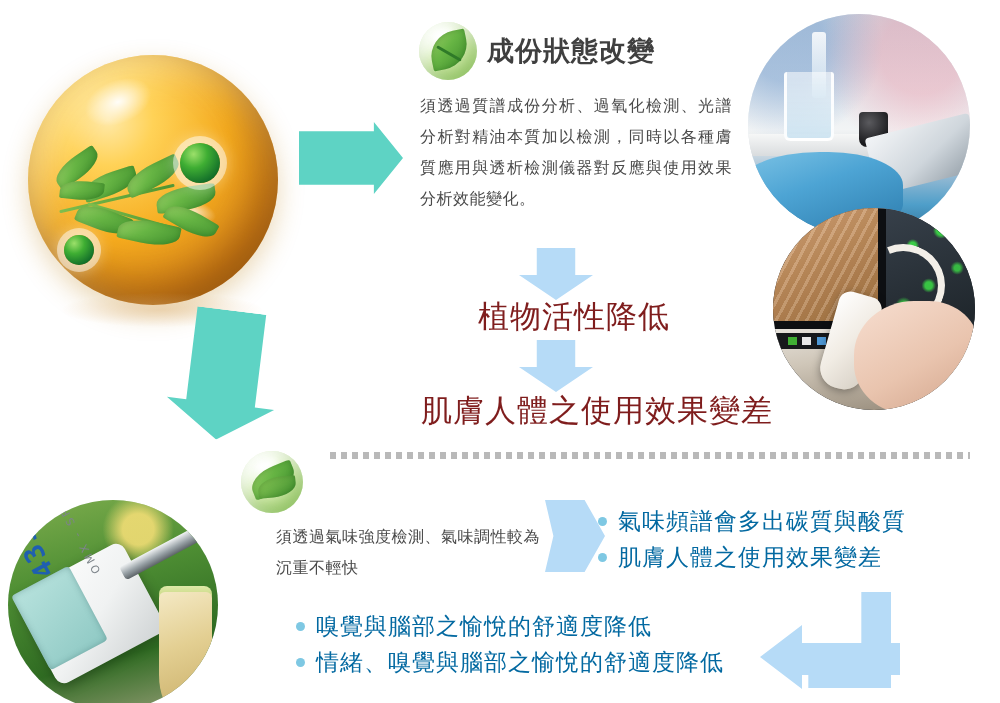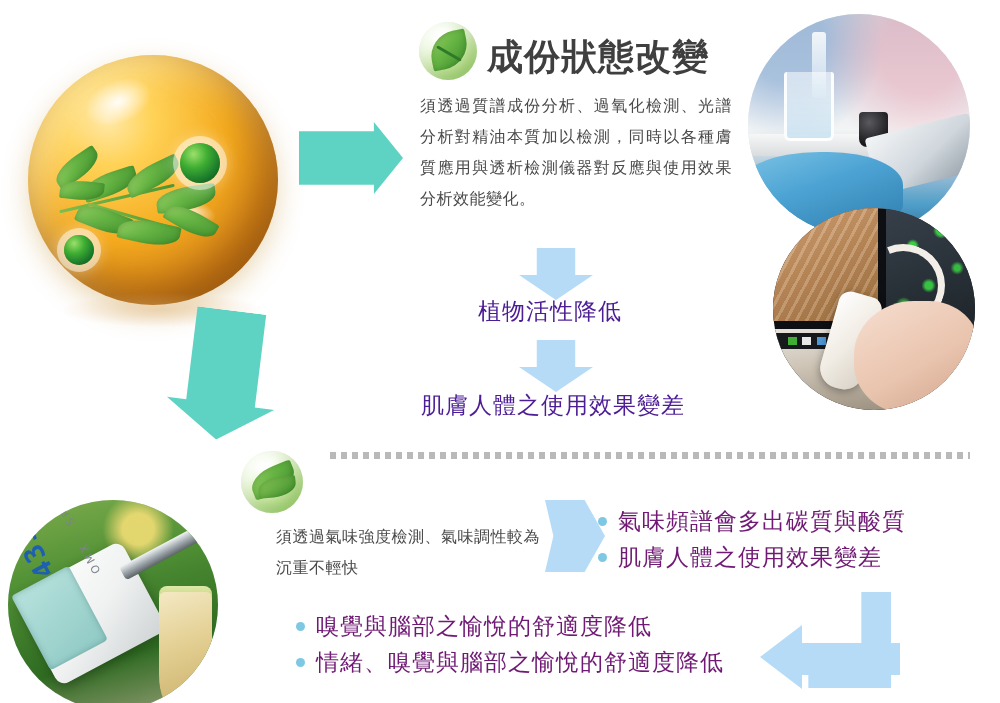--- a/index.html
+++ b/index.html
@@ -266,49 +266,49 @@
   }
   .odor-vial-cap {
     position: absolute; left: 72%; top: 41%; width: 25%; height: 8%;
     background: linear-gradient(180deg,#dfe9a9,#b9cf6c);
     border-radius: 8px;
   }
 
   
   .sec-title {
     color: #3f3f3f;
-    font-size: 36px;
+    font-size: 27px;
     font-weight: bold;
     letter-spacing: 1px;
     white-space: nowrap;
   }
   .sec-body {
     color: #4a4a4a;
     font-size: 16px;
     line-height: 31px;
     letter-spacing: .5px;
   }
   .teal-line {
-    color: #4c1d95;
-    font-size: 23px;
+    color: #7f1d1d;
+    font-size: 31px;
     letter-spacing: 1px;
     white-space: nowrap;
   }
   .bullet-row {
     display: flex;
     align-items: center;
     gap: 11px;
     margin-bottom: 5px;
   }
   .bullet-dot {
     width: 9px; height: 9px; border-radius: 50%;
     background: #7ec8e3; flex: none;
   }
   .bullet-text {
-    color: #701a75;
+    color: #0369a1;
     font-size: 23px;
     letter-spacing: 1px;
     white-space: nowrap;
   }
   .divider-dots {
     left: 330px; top: 452px; width: 640px; height: 7px;
     background-image: linear-gradient(90deg, #b9b9b9 0 6px, rgba(0,0,0,0) 6px 11px);
     background-size: 11px 7px;
     background-repeat: repeat-x;
   }

